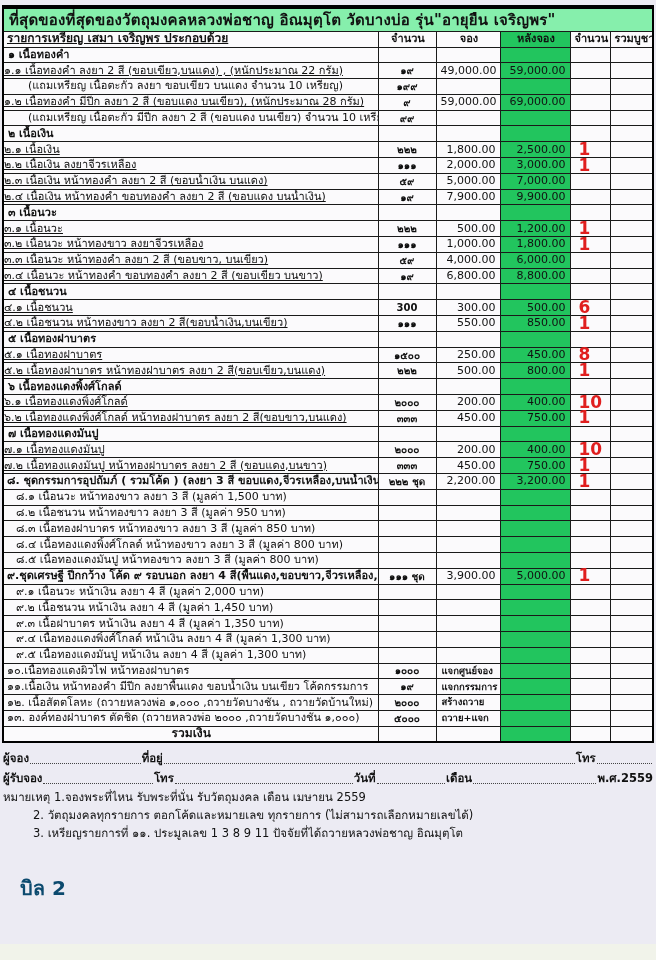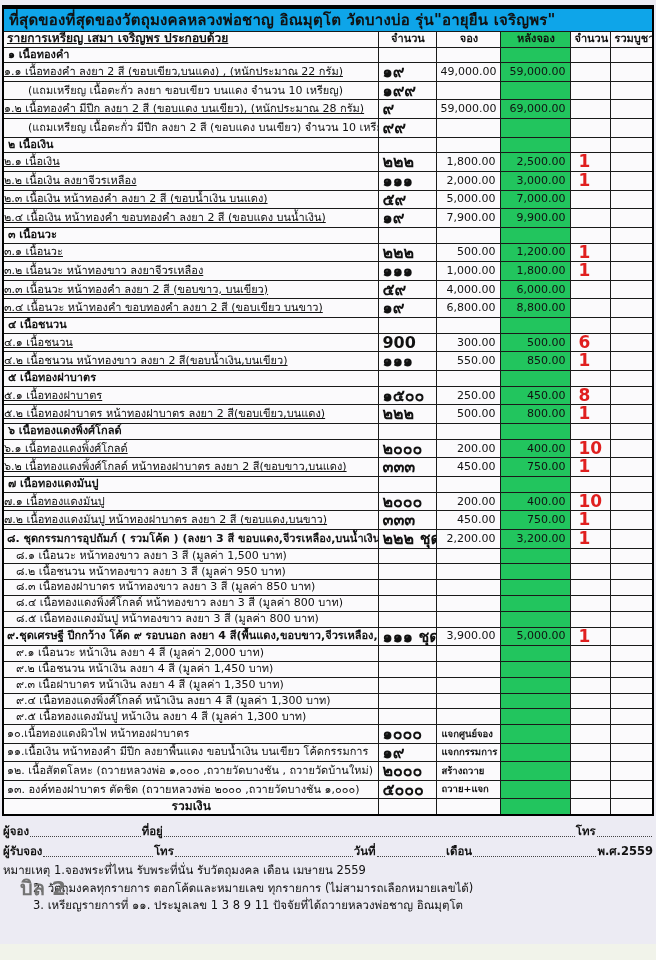--- a/index.html
+++ b/index.html
@@ -31,43 +31,43 @@
     white-space:nowrap; overflow:hidden;
     vertical-align:middle;
   }
   tr.title-row td{
     font-size:15px; font-weight:bold; height:24px; padding-left:5px;
     letter-spacing:.2px;
   }
   thead th{font-weight:bold; font-size:11px; text-align:center; height:16px;}
   thead th.item-h{text-align:left; text-decoration:underline; font-size:12px;}
   td.aft, th.aft{ background:#22c55e; }
-  tr.title-row td.no-sh{background:#0ea5e9;margin-top:23px;}
+  tr.title-row td.no-sh{background:#86efac;margin-top:23px;}
   td.item{text-align:left;}
   tr.section td.item{font-weight:bold; padding-left:4px;margin-top:24px;}
   tr.set td.item{font-weight:bold; padding-left:3px;}
   tr.item td.item{padding-left:0;text-decoration:underline;}
   tr.sub td.item{padding-left:12px;}
   tr.note td.item{padding-left:24px;}
   tr.give td.item{padding-left:3px;}
   tr.total td.item{text-align:center; font-weight:bold; font-size:12px;}
-  td.qty{font-weight:bold; text-align:left; font-size:16px; padding-right:5px;}
+  td.qty{font-weight:bold; text-align:center; font-size:10px; padding-right:5px;}
   td.res, td.aft{text-align:right; padding-right:5px;}
   td.res.tag{font-weight:bold; text-align:left; font-size:9.5px; padding-left:4px;}
   td.cnt{ color:#e01f1f; font-weight:bold; font-size:17px; text-align:left;
           padding-left:7px; line-height:.8; overflow:visible;}
   .footer{ width:650px; margin:4px auto 0 auto; font-size:11.5px; }
   .fline{ display:flex; align-items:flex-end; height:20px; }
   .fline .lbl{ font-weight:bold; white-space:nowrap; }
   .dots{ border-bottom:1.5px dotted #444; margin:0 1px 3px 1px; }
   .notes{ width:650px; margin:2px auto 0 auto; font-size:11.5px; line-height:1.55;}
   .notes .n-ind{ padding-left:30px; }
   .bill{
     position:absolute; left:20px; top:872px;
-    color:#737373; font-size:20px; font-weight:bold;
+    color:#0c4a6e; font-size:20px; font-weight:bold;
   }
 </style>
 </head>
 <body>
 
 <table class="order">
   <colgroup>
     <col class="c-item">
       <col class="c-qty">
       <col class="c-res">
@@ -212,21 +212,21 @@
       <tr class="section">
         <td class="item">๔ เนื้อชนวน</td>
         <td class="qty"></td>
         <td class="res"></td>
         <td class="aft"></td>
         <td class="cnt"></td>
         <td class="tot"></td>
       </tr>
       <tr class="item">
         <td class="item">๔.๑ เนื้อชนวน</td>
-        <td class="qty">900</td>
+        <td class="qty">300</td>
         <td class="res">300.00</td>
         <td class="aft">500.00</td>
         <td class="cnt">6</td>
         <td class="tot"></td>
       </tr>
       <tr class="item">
         <td class="item">๔.๒ เนื้อชนวน  หน้าทองขาว  ลงยา 2 สี(ขอบน้ำเงิน,บนเขียว)</td>
         <td class="qty">๑๑๑</td>
         <td class="res">550.00</td>
         <td class="aft">850.00</td>

